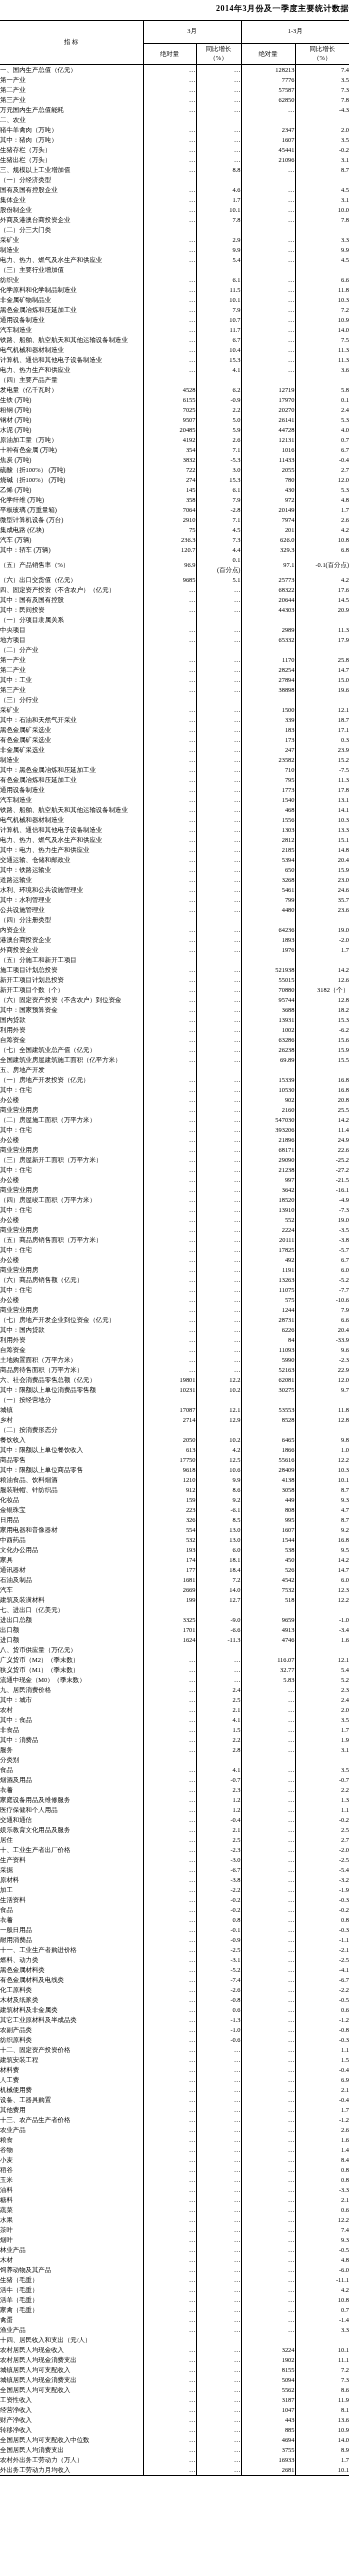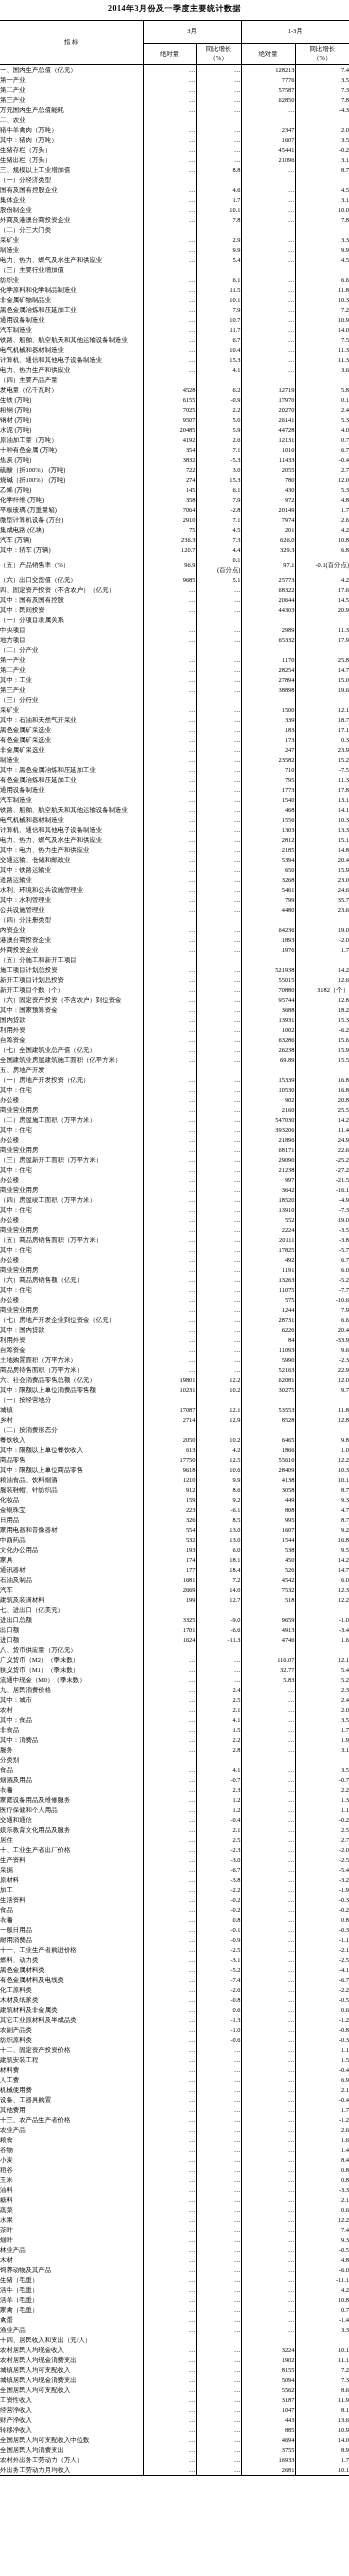--- a/index.html
+++ b/index.html
@@ -1,18 +1,18 @@
 <!DOCTYPE html>
 <html style="font-size:8.6px"><head>
 <meta charset="utf-8">
 <style>
   html,body{margin:0;padding:0;background:#fff;}
   body{width:349px;font-family:"Liberation Serif","DejaVu Serif",serif;color:#000;}
   .page{width:349px;}
-  .title{font-size:8px;font-weight:bold;text-align:center;padding:3.2px 0 5.4px 0;letter-spacing:0.5px;}
+  .title{font-size:8px;font-weight:bold;text-align:right;padding:3.2px 0 5.4px 0;letter-spacing:0.5px;}
   table.tbl{width:349px;border-collapse:collapse;table-layout:fixed;border-top:1.1px solid #000;border-bottom:1.1px solid #000;}
   table.tbl th{font-weight:normal;font-size:6.4px;text-align:center;vertical-align:middle;white-space:pre-line;padding:1.1px 0;}
   th.h-ind{border-right:0.5px solid #000;border-bottom:0.5px solid #000;}
   th.h-grp{border-bottom:0.5px solid #000;height:20.4px;}
   th.h-grp2{border-left:0.5px solid #000;border-bottom:0.5px solid #000;height:20.4px;}
   th.h-sub{border-bottom:0.5px solid #000;height:18px;}
   th.h-sub.vl{border-left:0.5px solid #000;}
   table.tbl td{font-size:6.4px;line-height:10px;padding:0;vertical-align:middle;word-break:break-all;}
   td.lbl{text-align:left;}
   td.num{text-align:right;padding-right:5.4px;border-left:0.5px solid #000;white-space:pre-line;}

